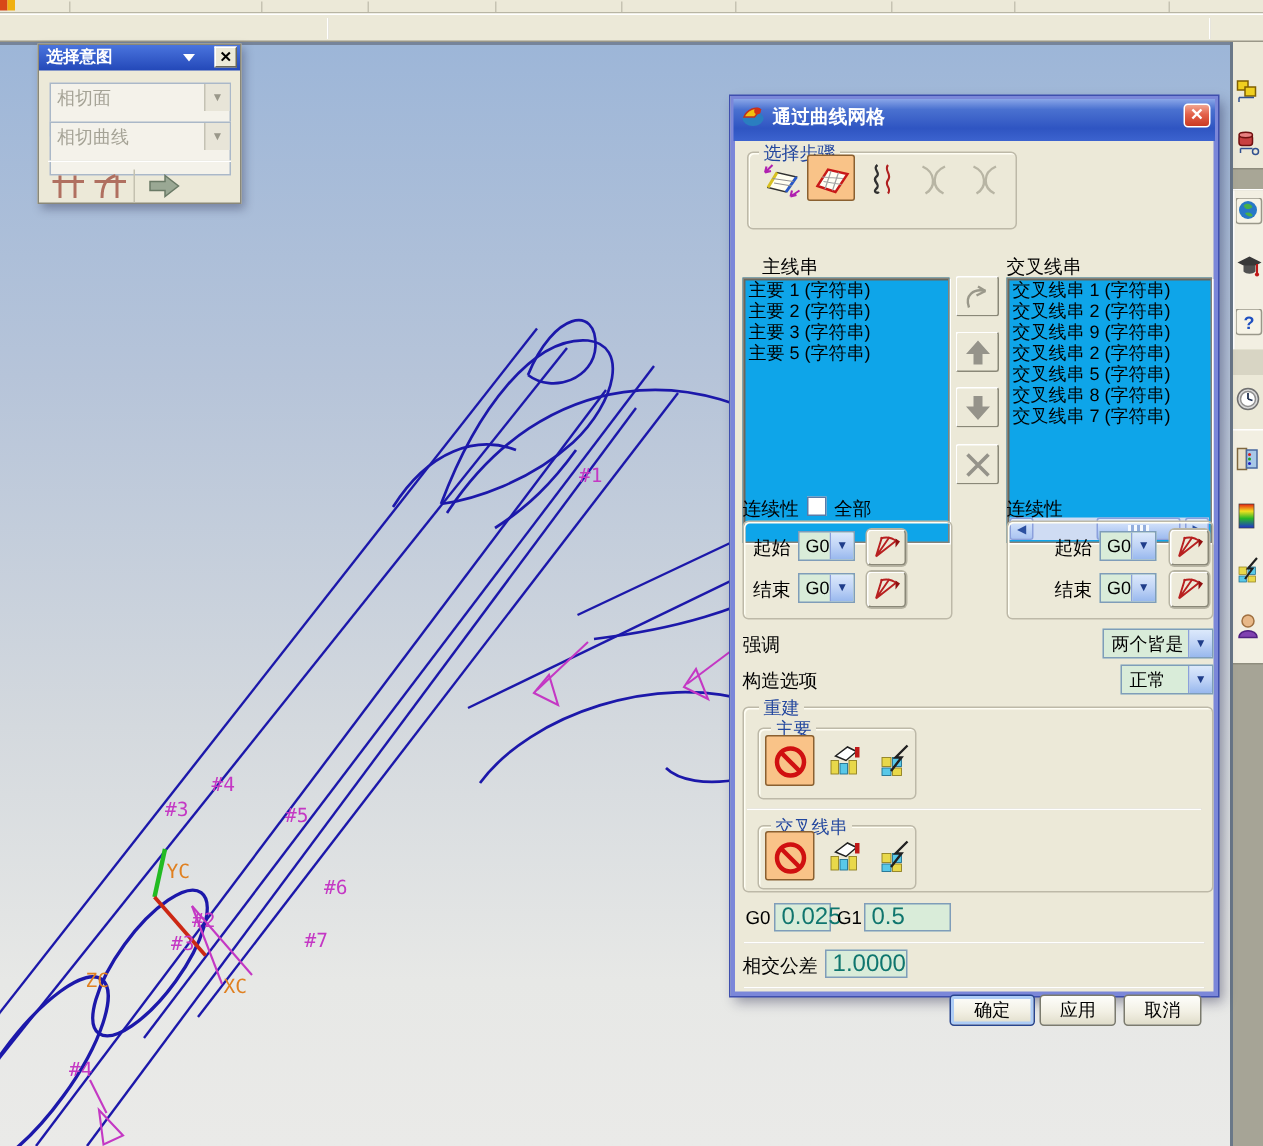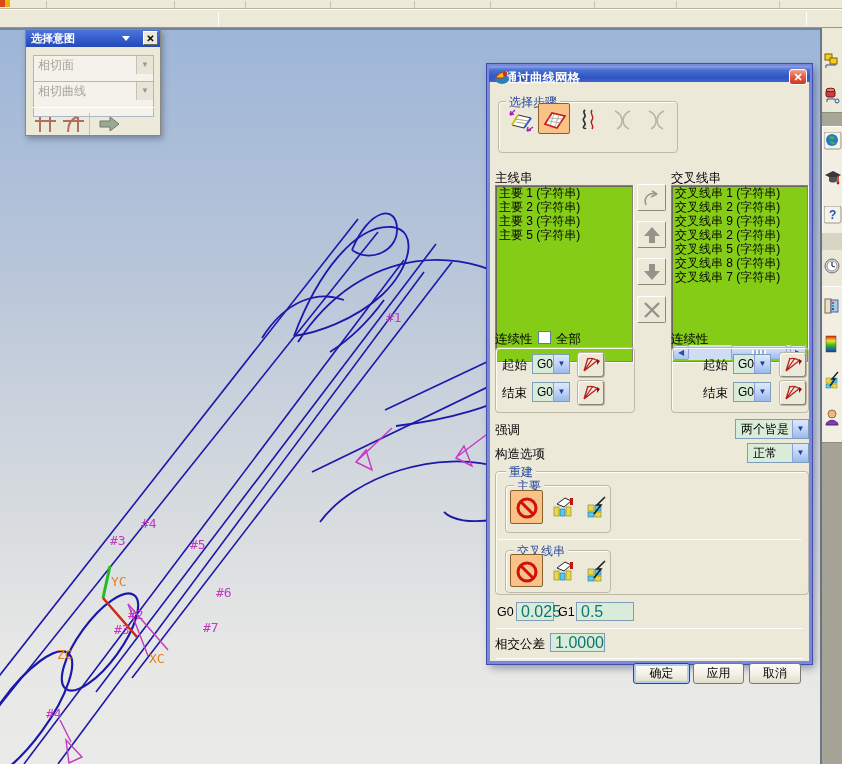--- a/index.html
+++ b/index.html
@@ -66,36 +66,36 @@
   .msg-ok { position:absolute; left:102px; top:56px; width:64px; height:21px; }
 
   
   .xpbtn { background:linear-gradient(180deg,#fefefb 0%,#f2f0e4 55%,#e0ddca 100%);
     border:1px solid #7b7b6e; border-radius:3px; font-size:12px; color:#000; text-align:center; }
   .xpbtn.default { border:1px solid #28458e; box-shadow:inset 0 0 0 2px #aecdf6; }
 
   
   .mesh { left:487px; top:64px; width:325px; height:600px; background:#ece9d8;
     border:3px solid #7b87d9; box-shadow:0 0 0 1px #3f4fae, 3px 4px 8px rgba(20,20,60,.4); }
-  .mesh-title { position:relative; height:16px; margin:-1px; 
+  .mesh-title { position:relative; height:28px; margin:-1px; 
     background:linear-gradient(180deg,#8aa6e8 0%,#4a71d0 25%,#2f55c2 70%,#3c63cf 100%);
-    color:#fff; font-weight:bold; font-size:12.5px; line-height:24px; padding-left:16px; }
+    color:#fff; font-weight:bold; font-size:12.5px; line-height:24px; padding-left:26px; }
   .mesh-logo { position:absolute; left:5px; top:4px; width:16px; height:16px; }
   .mesh-close { position:absolute; right:3px; top:3px; }
   .mesh-body { position:absolute; left:0; top:22px; right:0; bottom:0; }
 
   .grp { position:absolute; border:1px solid #bdb9a8; border-radius:4px; box-shadow:inset 1px 1px 0 #fffef4; }
   .grp-label { position:absolute; font-size:12px; color:#23479e; background:#ece9d8; padding:0 3px; }
   .plain-label { position:absolute; font-size:12.5px; color:#000; }
 
   .stepbtn { position:absolute; width:32px; height:31px; top:14px; border:1px solid transparent; border-radius:2px; }
   .stepbtn.active { background:#f9c388; border:1px solid #8a6030; }
   .stepbtn svg { position:absolute; left:3px; top:3px; }
 
-  .listbox { position:absolute; width:138px; height:177px; background:#84cc16; border:1px solid #858278;
+  .listbox { position:absolute; width:138px; height:177px; background:#0ea5e9; border:1px solid #858278;
     box-shadow:inset 1px 1px 0 #6a675c, 1px 1px 0 #fff; overflow:hidden; font-size:12px; }
   .listbox .li { height:14px; line-height:14px; padding-left:3px; white-space:nowrap; color:#000; }
 
   .midbtn { position:absolute; left:147px; width:29px; height:27px; background:#ece9d8;
     border:1px solid #fff; border-right-color:#8a8878; border-bottom-color:#8a8878; border-radius:2px; }
   .midbtn svg { position:absolute; left:3px; top:2px; }
 
   
   .hscroll { position:absolute; left:1px; bottom:1px; height:15px; right:1px; background:#cfdcf3; display:flex; }
   .harrow { width:16px; height:15px; background:linear-gradient(180deg,#dce9fb,#aac4f2); border:1px solid #8ba0dc; border-radius:2px; color:#2c50a0; font-size:8px; line-height:13px; text-align:center; }
@@ -368,21 +368,21 @@
       </div>
       <div class="stepbtn" style="left:150px">
         <svg width="26" height="25" viewBox="0 0 26 25">
             <g fill="none" stroke="#b8b5a4" stroke-width="1.6">
           <path d="M5,4 C14,8 14,18 7,22"></path>
               <path d="M20,4 C11,8 11,18 19,22"></path>
             </g>
           </svg>
       </div>
 
-      <span class="plain-label" style="left:5px;top:81px">主线串</span>
+      <span class="plain-label" style="left:18px;top:81px">主线串</span>
       <span class="plain-label" style="left:181px;top:81px">交叉线串</span>
 
       <div class="listbox" id="primary-list" style="left:5px;top:96px">
           <div class="li">主要 1 (字符串)</div>
           <div class="li">主要 2 (字符串)</div>
           <div class="li">主要 3 (字符串)</div>
           <div class="li">主要 5 (字符串)</div>
         </div>
       <div class="listbox" id="cross-list" style="left:181px;top:96px;width:137px">
           <div class="li">交叉线串 1 (字符串)</div>

